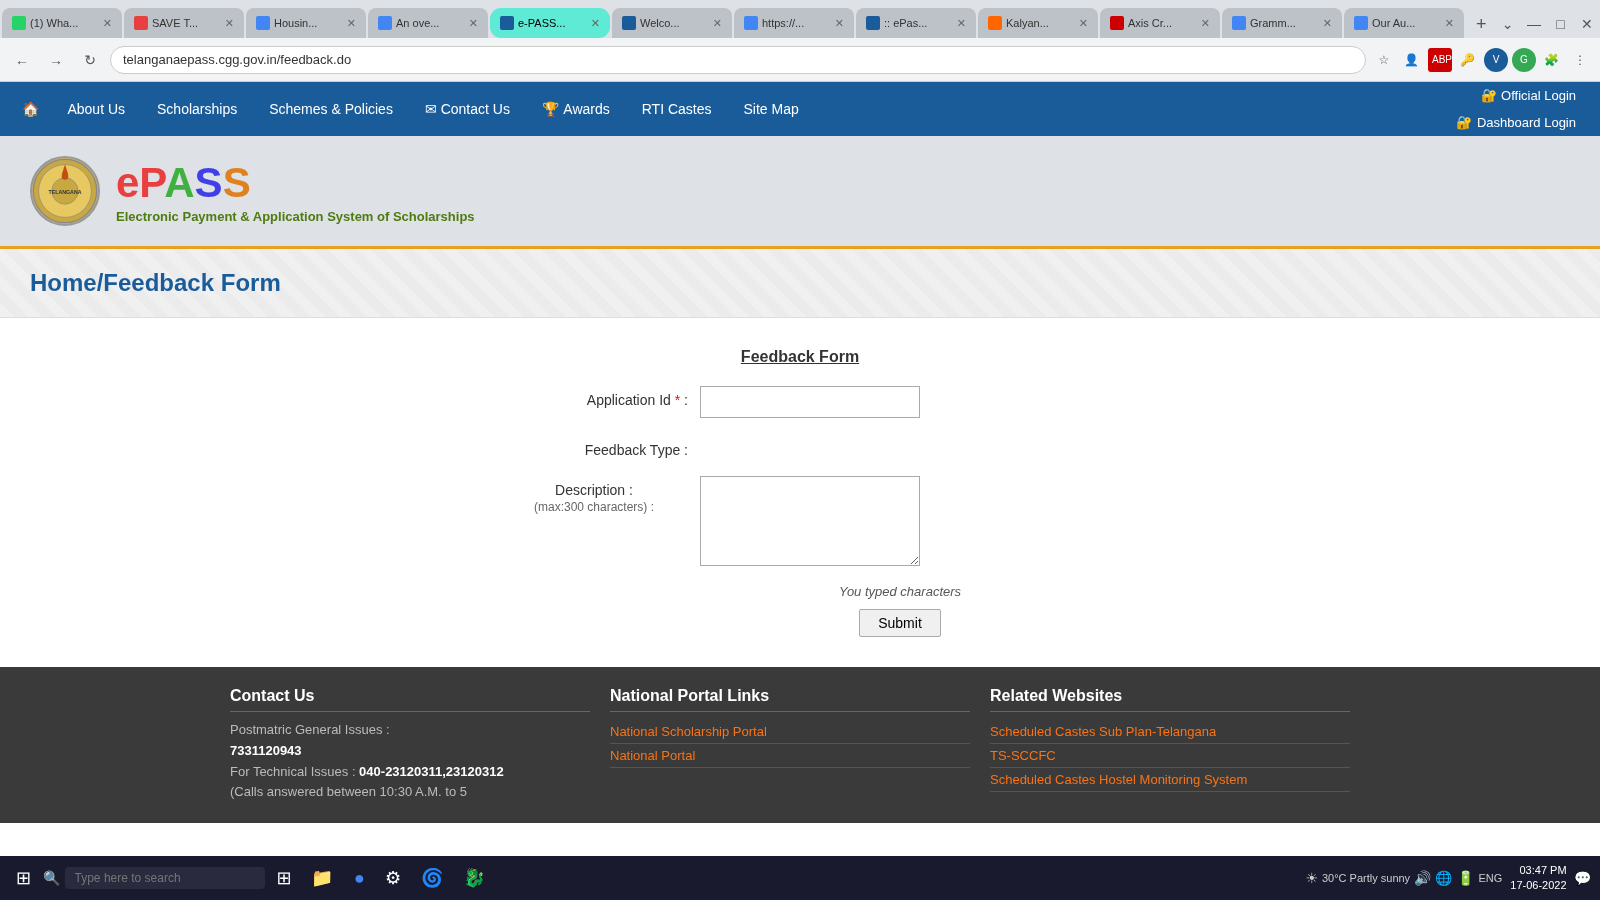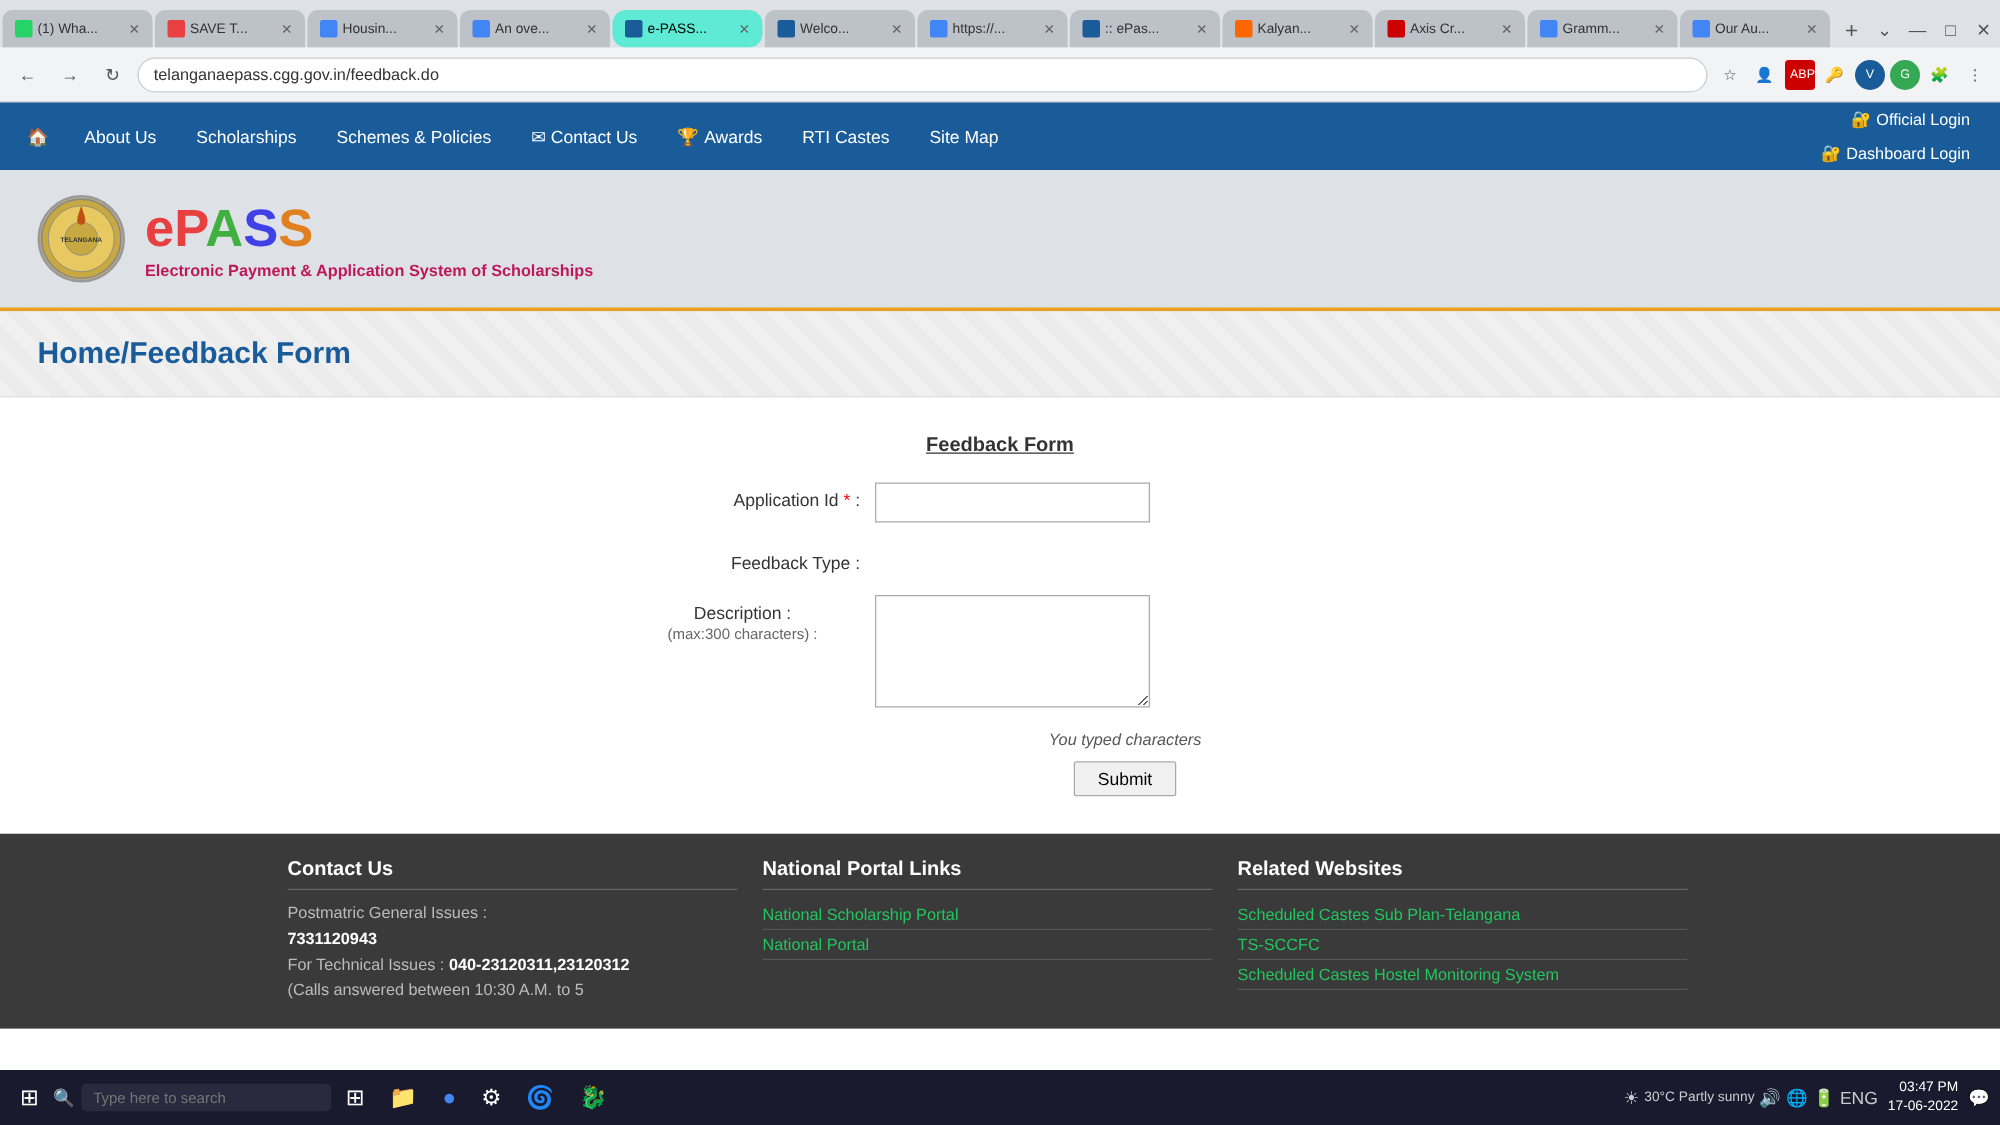--- a/index.html
+++ b/index.html
@@ -167,21 +167,21 @@
       font-size: 42px;
       font-weight: bold;
       font-family: Arial, sans-serif;
     }
     .logo-e { color: #e84040; }
     .logo-p { color: #e84040; }
     .logo-a { color: #40b040; }
     .logo-s1 { color: #4040e8; }
     .logo-s2 { color: #e08020; }
     .logo-subtitle {
-      color: #be185d;
+      color: #4d7c0f;
       font-size: 13px;
       font-weight: bold;
       margin-top: 2px;
     }
 
     
     .breadcrumb-banner {
       background: #f0f0f0;
       background-image: repeating-linear-gradient(
         45deg,
@@ -321,21 +321,21 @@
       padding-bottom: 6px;
       border-bottom: 1px solid #666;
     }
     .footer-text {
       color: #bbb;
       font-size: 13px;
       line-height: 1.6;
     }
     .footer-link {
       display: block;
-      color: #22c55e;
+      color: #f97316;
       text-decoration: none;
       font-size: 13px;
       padding: 4px 0;
       border-bottom: 1px solid #555;
       cursor: pointer;
     }
     .footer-bold {
       color: #fff;
       font-weight: bold;
     }
@@ -632,21 +632,21 @@
       <button class="taskbar-app" style="color:#0078d4;">🌀</button>
       <button class="taskbar-app">🐉</button>
     </div>
     <div class="taskbar-right">
       <div class="taskbar-icons">
         <span class="taskbar-icon">☀</span>
         <span class="taskbar-icon" style="font-size:11px;">30°C  Partly sunny</span>
         <span class="taskbar-icon">🔊</span>
         <span class="taskbar-icon">🌐</span>
         <span class="taskbar-icon">🔋</span>
-        <span class="taskbar-icon" style="font-size:14px;">ENG</span>
+        <span class="taskbar-icon" style="font-size:11px;">ENG</span>
       </div>
       <div class="taskbar-time">
         <div>03:47 PM</div>
         <div>17-06-2022</div>
       </div>
       <span style="font-size:14px; color:#ccc;">💬</span>
     </div>
   </div>
 </div>
 

